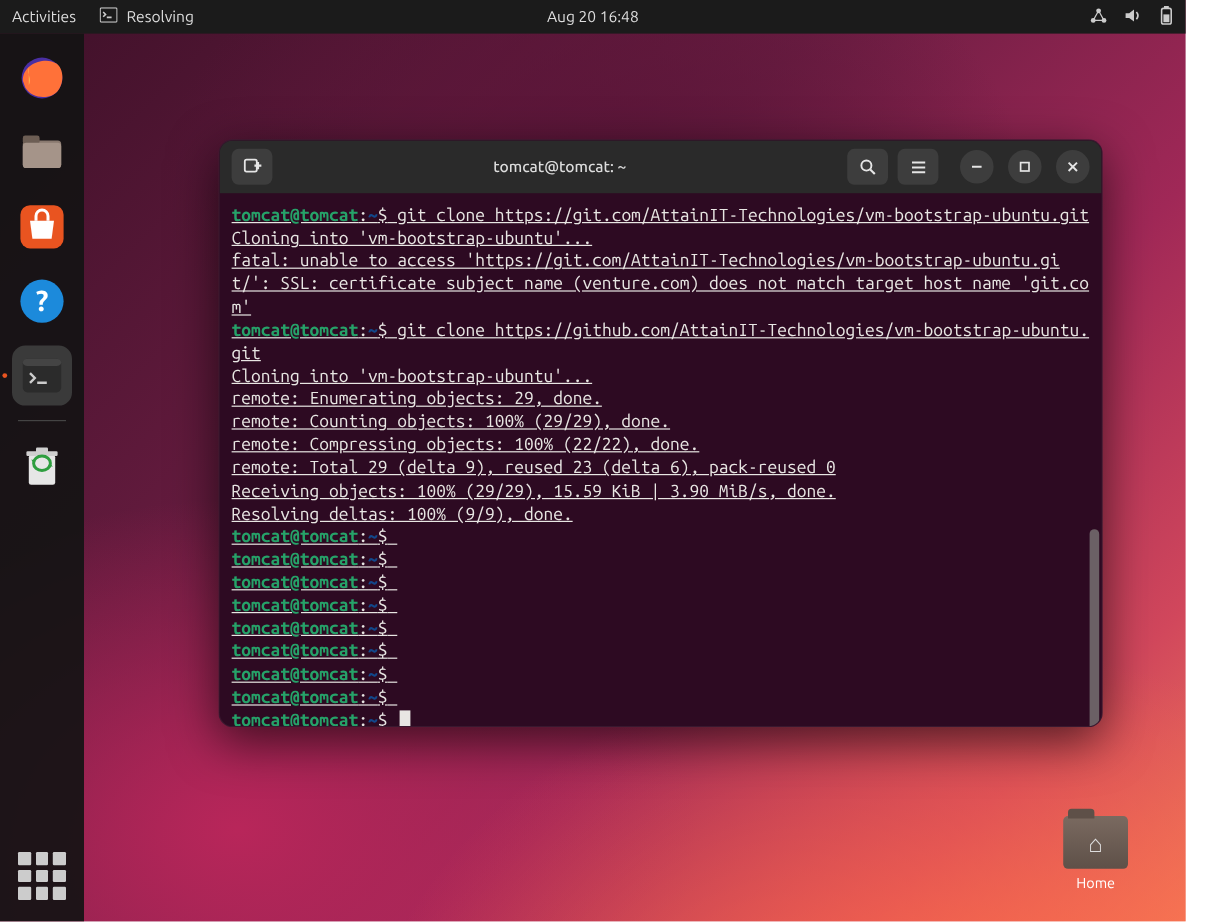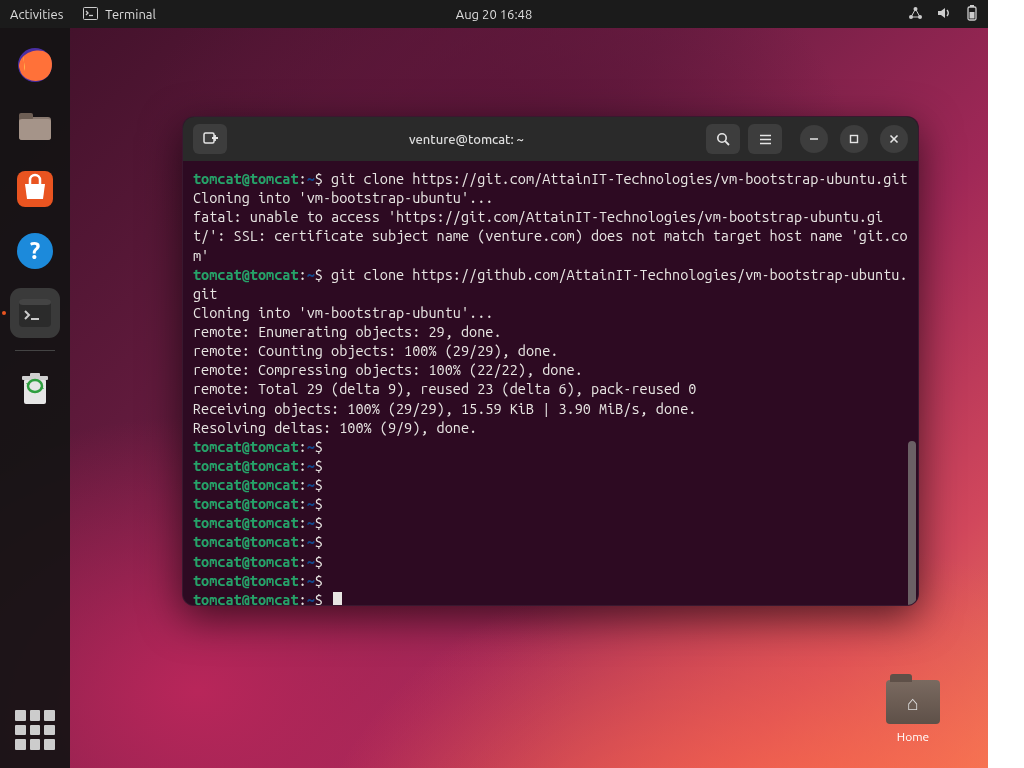--- a/index.html
+++ b/index.html
@@ -52,21 +52,21 @@
     .titlebar{
       height:44px;background:#2a2a2a;color:#ddd;display:flex;align-items:center;padding:0 10px;gap:8px;font-size:13px;font-weight:500;
     }
     .tb-btn{background:#3d3d3d;color:#e5e5e5;border:none;border-radius:6px;width:34px;height:30px;display:flex;align-items:center;justify-content:center;cursor:pointer;font-size:14px;}
     .tb-round{width:28px;height:28px;border-radius:50%;background:#3d3d3d;color:#e5e5e5;display:flex;align-items:center;justify-content:center;cursor:pointer;font-size:12px;border:none;}
     .title-text{flex:1;text-align:center;}
     .winctrls{display:flex;gap:12px;margin-left:10px;}
     .terminal{
       flex:1;padding:8px 10px;
       font-family:"Ubuntu Mono","DejaVu Sans Mono",monospace;font-size:14.5px;line-height:1.32;
-      color:#e8e6e3;white-space:pre-wrap;word-break:break-all;overflow:hidden;position:relative;
+      color:#e8e6e3;white-space:pre-wrap;word-break:break-all;overflow:hidden;position:relative;text-decoration:underline;
     }
     .term-scroll{position:absolute;right:2px;top:280px;width:8px;height:170px;background:#6b6065;border-radius:4px;}
     .p-user{color:#26a269;font-weight:bold;}
     .p-colon{color:#e8e6e3;}
     .p-path{color:#12488b;font-weight:bold;}
     .cursor{display:inline-block;width:9px;height:16px;background:#e8e6e3;vertical-align:text-bottom;margin-left:2px;}
     
     .dock-svg{width:44px;height:44px;}
   </style>
 </head>
@@ -78,21 +78,21 @@
     <div class="left">
       <span>Activities</span>
       <span class="app">
         <span class="icon">
           <svg width="15" height="13" viewBox="0 0 15 13">
               <rect x="0.5" y="0.5" width="14" height="12" rx="1" fill="none" stroke="#ccc"></rect>
               <path d="M3 4 L5 6 L3 8" fill="none" stroke="#ccc" stroke-width="1.3"></path>
               <line x1="6" y1="8.5" x2="10" y2="8.5" stroke="#ccc" stroke-width="1.3"></line>
             </svg>
         </span>
-        <span>Terminal</span>
+        <span>Resolving</span>
       </span>
     </div>
     <div class="center">Aug 20  16:48</div>
     <div class="right">
       <span class="tray-icon">
         <svg width="15" height="14" viewBox="0 0 15 14">
             <circle cx="7.5" cy="3" r="2" fill="#ccc"></circle>
             <circle cx="3" cy="11" r="2" fill="#ccc"></circle>
             <circle cx="12" cy="11" r="2" fill="#ccc"></circle>
             <path d="M7.5 3 L3 11 M7.5 3 L12 11 M3 11 L12 11" stroke="#ccc" stroke-width="1"></path>
@@ -184,21 +184,21 @@
 
   <div class="window">
     <div class="titlebar">
       <button class="tb-btn">
         <svg width="16" height="16" viewBox="0 0 16 16">
             <rect x="2" y="2" width="10" height="10" rx="1.5" fill="none" stroke="#e5e5e5" stroke-width="1.5"></rect>
             <line x1="10" y1="7" x2="16" y2="7" stroke="#e5e5e5" stroke-width="1.8"></line>
             <line x1="13" y1="4" x2="13" y2="10" stroke="#e5e5e5" stroke-width="1.8"></line>
           </svg>
       </button>
-      <div class="title-text">venture@tomcat: ~</div>
+      <div class="title-text">tomcat@tomcat: ~</div>
       <button class="tb-btn">
         <svg width="15" height="15" viewBox="0 0 15 15">
             <circle cx="6" cy="6" r="4.2" fill="none" stroke="#e5e5e5" stroke-width="1.6"></circle>
             <line x1="9.2" y1="9.2" x2="13" y2="13" stroke="#e5e5e5" stroke-width="1.8"></line>
           </svg>
       </button>
       <button class="tb-btn">
         <svg width="15" height="15" viewBox="0 0 15 15">
             <line x1="2" y1="3.5" x2="13" y2="3.5" stroke="#e5e5e5" stroke-width="1.7"></line>
             <line x1="2" y1="7.5" x2="13" y2="7.5" stroke="#e5e5e5" stroke-width="1.7"></line>

